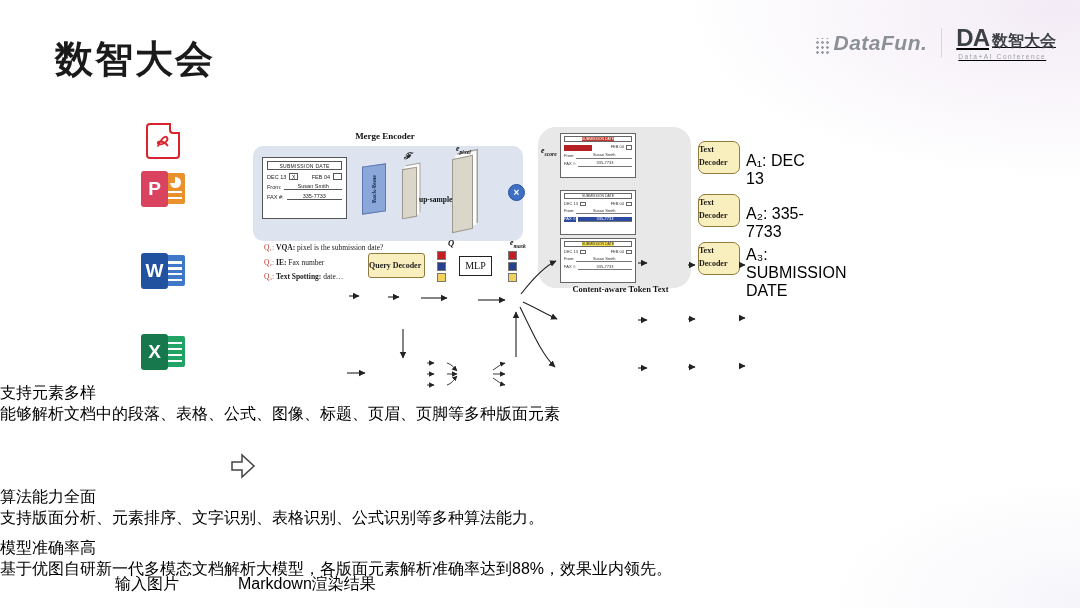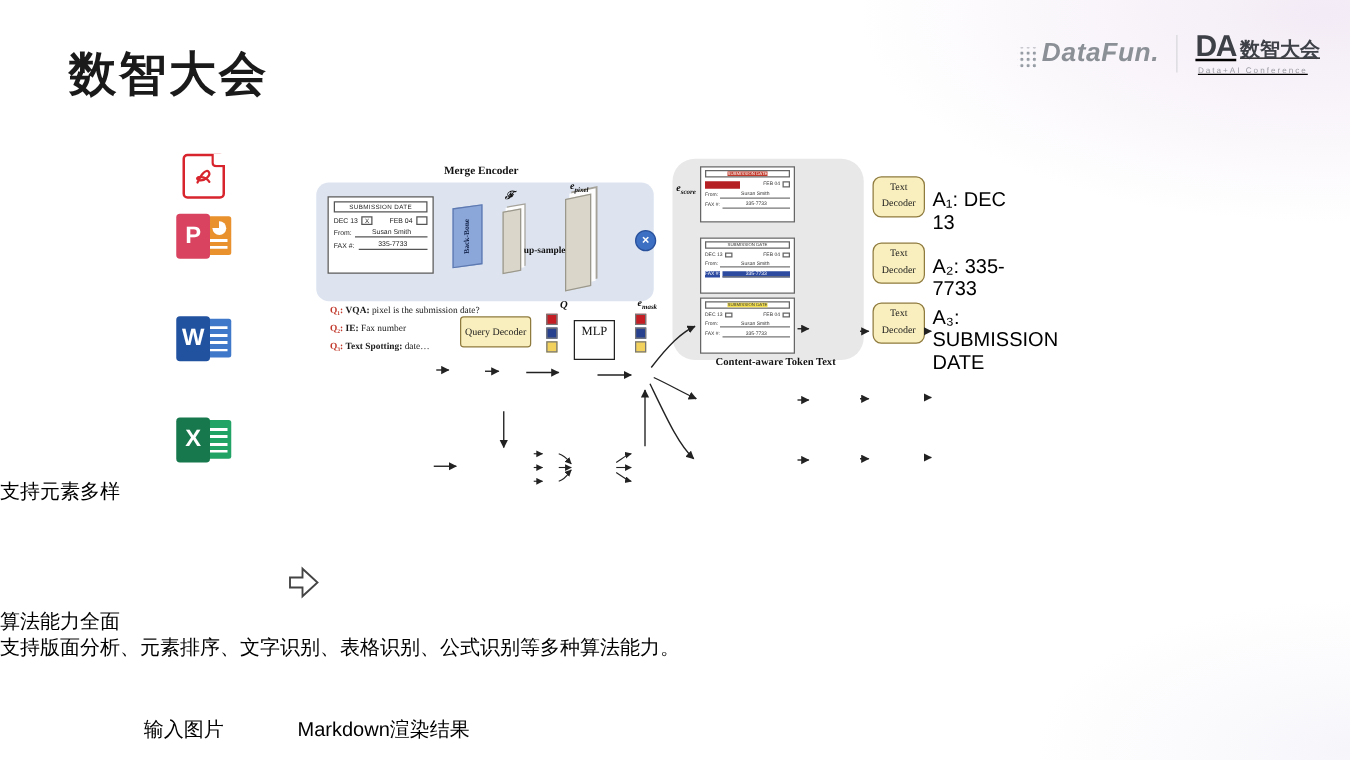--- a/index.html
+++ b/index.html
@@ -60,26 +60,26 @@
   .backbone span { transform:rotate(-90deg); font-size:6px; font-weight:700; color:#15264d; white-space:nowrap;
     font-family:"Liberation Serif","DejaVu Serif",serif; }
   .fmap { left:402px; top:168px; width:15px; height:50px; background:#dad6ca; border:1px solid #9a978c;
     transform:skewY(-10deg); box-shadow:2.5px -2.5px 0 #fdfdfd,3.5px -3.5px 0 #a5a29a; }
   .pmap { left:452px; top:157px; width:21px; height:74px; background:#dad6ca; border:1px solid #9a978c;
     transform:skewY(-12deg); box-shadow:3.5px -3.5px 0 #fdfdfd,5px -5px 0 #a5a29a; }
   .xcircle { left:508px; top:184px; width:17px; height:17px; border-radius:50%; background:#3d6fc3;
     border:1px solid #28509b; color:#fff; font-size:10px; font-weight:700; text-align:center; line-height:15px; }
 
   .qline { left:253px; font-size:7.5px; color:#1a1a1a; white-space:nowrap; font-family:"Liberation Serif","DejaVu Serif",serif; }
-  .qp { color:#c0392b; font-weight:700;padding-left:11px; }
-  .ydec { background:#f9efbe; border:1.2px solid #8f7b3e; text-align:center;
-    font-family:"Liberation Serif","DejaVu Serif",serif; font-weight:400; color:#1a1a1a; }
+  .qp { color:#c0392b; font-weight:400;padding-left:11px; }
+  .ydec { background:#f9efbe; border:1.2px solid #8f7b3e; text-align:left;
+    font-family:"Liberation Serif","DejaVu Serif",serif; font-weight:700; color:#1a1a1a; }
   .qdec { left:368px; top:253px; width:57px; height:25px; border-radius:3px; font-size:8px; line-height:23px; }
   .tdec { left:698px; width:42px; height:33px; border-radius:7px; font-size:8px; line-height:1.6; padding-top:2px; }
-  .mlp { left:459px; top:256px; width:33px; height:32px; background:#fff; border:1.2px solid #222; text-align:center;
+  .mlp { left:459px; top:256px; width:33px; height:20px; background:#fff; border:1.2px solid #222; text-align:center;
     font-family:"Liberation Serif","DejaVu Serif",serif; font-size:10px; line-height:18px; color:#111; }
   .sq { width:9px; height:9px; border:.5px solid #777; }
   .c-red { background:#c41e24; } .c-blue { background:#27418e; } .c-yel { background:#f2d25c; }
 
   .mdoc { left:560px; width:76px; height:45px; background:#fff; border:1px solid #666; padding:2px 3px; font-size:4px;
     color:#333; line-height:1.15; }
   .md-h { border:.5px solid #666; height:6px; line-height:5px; text-align:center; font-size:3.5px; overflow:hidden; }
   .md-r { display:flex; gap:2px; margin-top:2.5px; align-items:center; }
   .md-val { flex:1; border-bottom:.5px solid #777; text-align:center; }
   .mcb { width:6px; height:4.5px; border:.5px solid #666; flex:none; }
@@ -340,19 +340,24 @@
     <div class="ln" style="height:10px;margin-top:3px"></div>
     <div class="bold-ln" style="width:22px;margin-top:4px"></div>
     <div class="ln" style="height:8px;margin-top:3px"></div>
   </div>
 
   <div class="abs caption" style="left:115px;top:574px;width:100px">输入图片</div>
   <div class="abs caption" style="left:238px;top:574px;width:156px">Markdown渲染结果</div>
 
   <div class="abs frow" style="top:383px;height:40px">
     <div class="flabel">支持元素多样</div>
+    <div class="ftext">能够解析文档中的段落、表格、公式、图像、标题、页眉、页脚等多种版面元素</div>
   </div>
   <div class="abs frow" style="top:487px;height:40px">
     <div class="flabel">算法能力全面</div>
     <div class="ftext">支持版面分析、元素排序、文字识别、表格识别、公式识别等多种算法能力。</div>
   </div>
+  <div class="abs frow" style="top:538px;height:46px">
+    <div class="flabel">模型准确率高</div>
+    <div class="ftext">基于优图自研新一代多模态文档解析大模型，各版面元素解析准确率达到88%，效果业内领先。</div>
+  </div>
 
 </div>
 
 </body></html>

